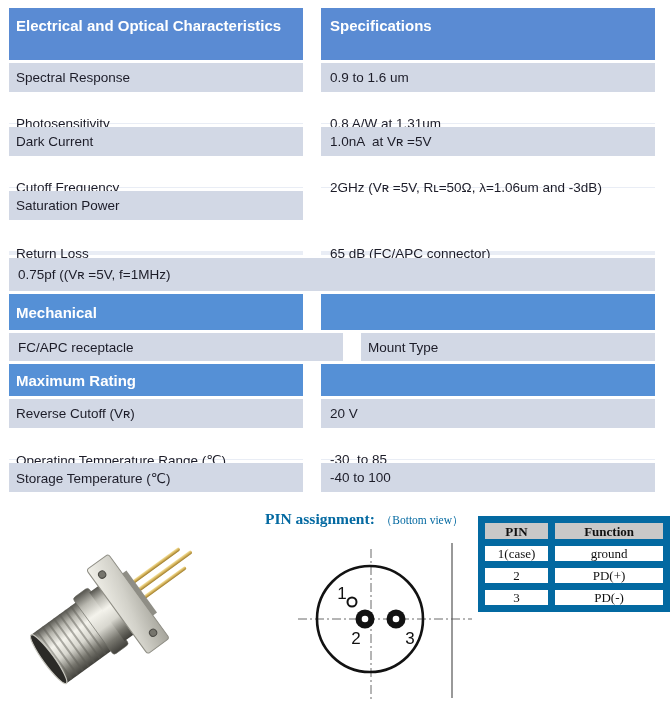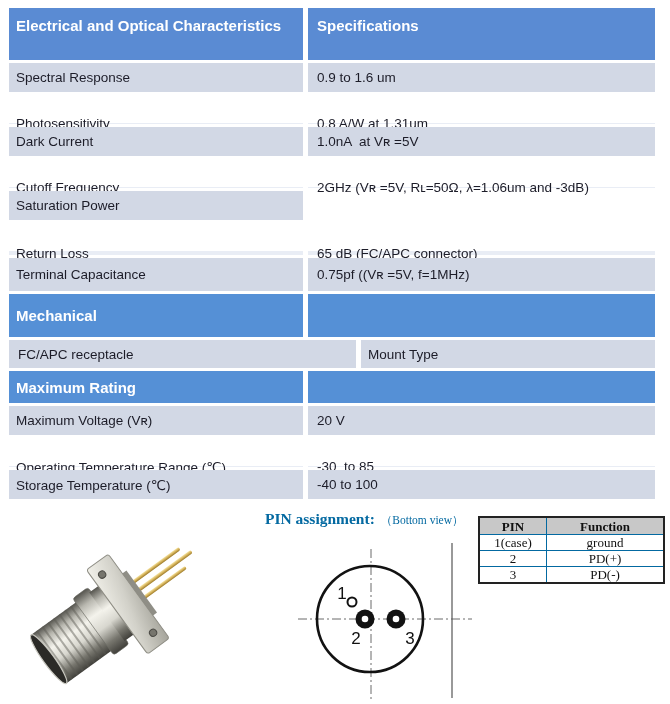--- a/index.html
+++ b/index.html
@@ -8,61 +8,61 @@
     background:#ffffff;
     font-family:"Liberation Sans","DejaVu Sans",sans-serif;
     overflow:hidden;
     position:relative;
   }
   
   .spec-table{
     position:absolute; left:9px; top:8px; width:646px;
     display:flex; flex-direction:column; row-gap:3px;
   }
-  .trow{ display:flex; column-gap:5px; }
+  .trow{ display:flex; column-gap:18px; }
   .cell{
     display:flex; align-items:center;
     font-size:13.5px; color:var(--text-dark,#1C1C28);
     white-space:pre-wrap;
   }
   .lbl{ width:294px; padding-left:7px; box-sizing:border-box; }
   .val{ flex:1; padding-left:9px; box-sizing:border-box; }
   .dark{ background:var(--row-dark,#D2D8E5); }
   .light{ background:var(--row-light,#E9EDF5);margin-top:28px; }
   .hdrc{
     background:var(--header-blue,#5A8BD3);
     color:#ffffff; font-weight:bold; font-size:15px;
     align-items:flex-start; padding-top:7px; line-height:1.45;
   }
   .sec{
     background:var(--section-blue,#5590D6);
     color:#ffffff; font-weight:bold; font-size:15px;
   }
-  .h52{ height:52px; } .h35{ height:43px; } .h33{ height:33px; }
+  .h52{ height:52px; } .h35{ height:36px; } .h33{ height:33px; }
   .h32{ height:32px; } .h29{ height:29px; } .h28{ height:28px; }
 
   
   .photo-box{ position:absolute; left:25px; top:520px; width:185px; height:184px; }
   .pincap{
     position:absolute; left:265px; top:510px; width:225px;
     font-family:"Liberation Serif","DejaVu Serif",serif;
     color:#0369a1; white-space:nowrap;
   }
   .capb{ font-weight:bold; font-size:15.5px; }
   .caps{ font-size:11.5px; margin-left:2px; }
   .diagram-box{ position:absolute; left:295px; top:543px; width:180px; height:160px; }
   .pintable-box{ position:absolute; left:478px; top:516px; }
   table.pintable{
     border-collapse:collapse;
     font-family:"Liberation Serif","DejaVu Serif",serif;
     font-size:13px; color:#111111;
     border:2px solid #222222;
   }
   table.pintable th, table.pintable td{
-    border:1px solid #0369a1; text-align:center; padding:0 4px;
+    border:7px solid #0369a1; text-align:center; padding:0 4px;
     height:15px; line-height:15px;
   }
   table.pintable th{
     background:var(--pin-header-gray,#C8C8C8);
     font-weight:bold; height:16px;
   }
   table.pintable .colpin{ width:58px; }
   table.pintable .colfun{ width:108px; }
   svg text.dlab{
     font-family:"Liberation Sans","DejaVu Sans",sans-serif;
@@ -102,41 +102,40 @@
   <div class="trow h29">
     <div class="cell lbl dark">Saturation Power</div>
   </div>
 
   <div class="trow h32">
     <div class="cell lbl light">Return Loss</div>
     <div class="cell val light">65 dB (FC/APC connector)</div>
   </div>
 
   <div class="trow h33">
-    <div class="cell lbl dark">Terminal Capacitance</div>
     <div class="cell val dark">0.75pf ((Vʀ =5V, f=1MHᴢ)</div>
   </div>
 
   <div class="trow h35">
     <div class="cell lbl sec">Mechanical</div>
     <div class="cell val sec"></div>
   </div>
 
   <div class="trow h28">
     <div class="cell val dark">FC/APC receptacle</div>
     <div class="cell lbl dark">Mount Type</div>
   </div>
 
   <div class="trow h32">
     <div class="cell lbl sec">Maximum Rating</div>
     <div class="cell val sec"></div>
   </div>
 
   <div class="trow h29">
-    <div class="cell lbl dark">Maximum Voltage (Vʀ)</div>
+    <div class="cell lbl dark">Reverse Cutoff (Vʀ)</div>
     <div class="cell val dark">20 V</div>
   </div>
 
   <div class="trow h29">
     <div class="cell lbl light">Operating Temperature Range (℃)</div>
     <div class="cell val light">-30  to 85</div>
   </div>
 
   <div class="trow h29">
     <div class="cell lbl dark">Storage Temperature (℃)</div>

